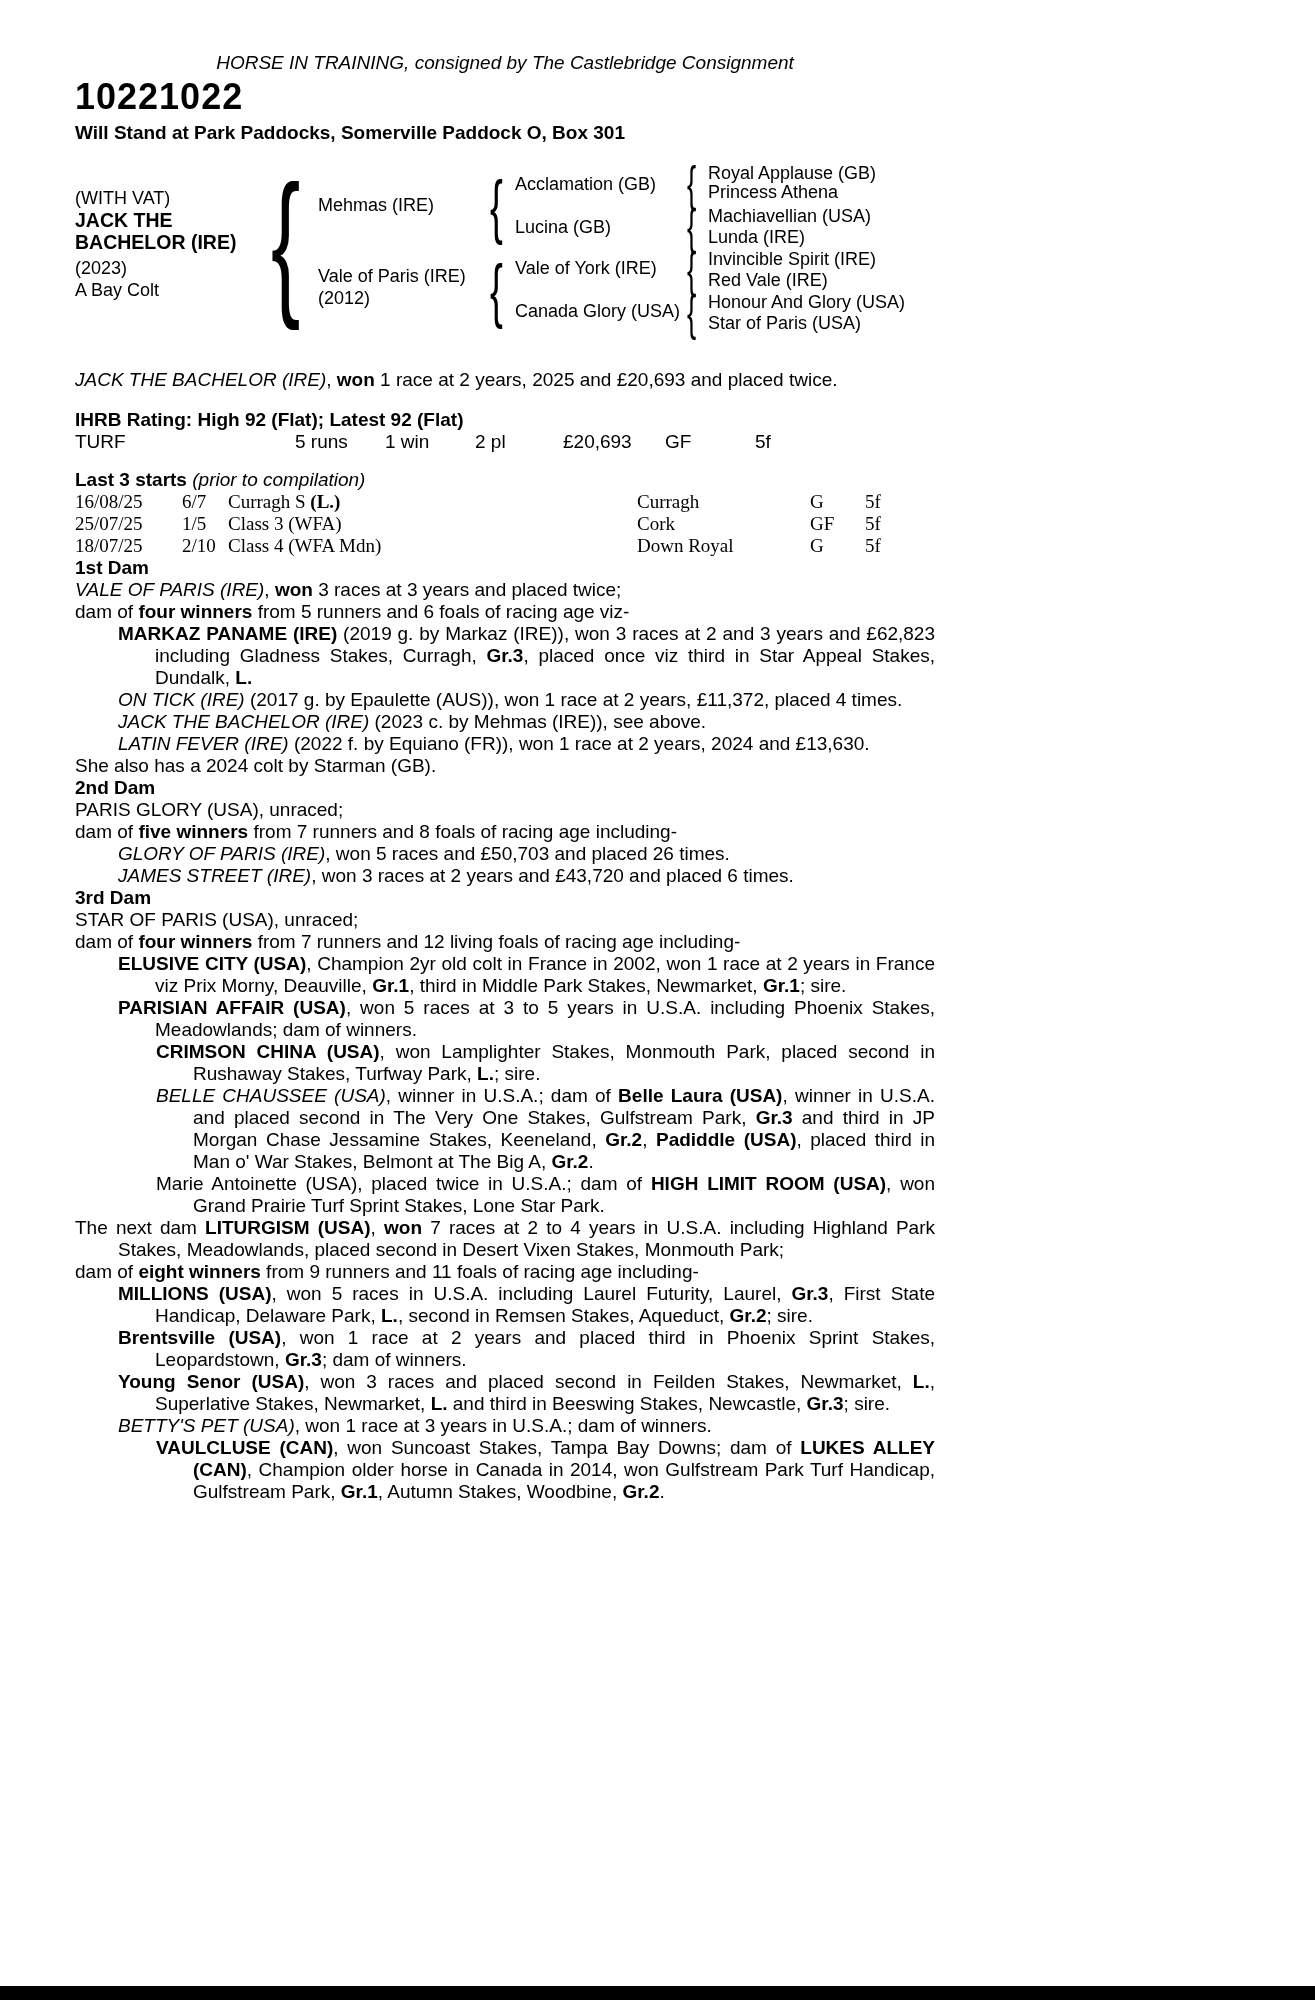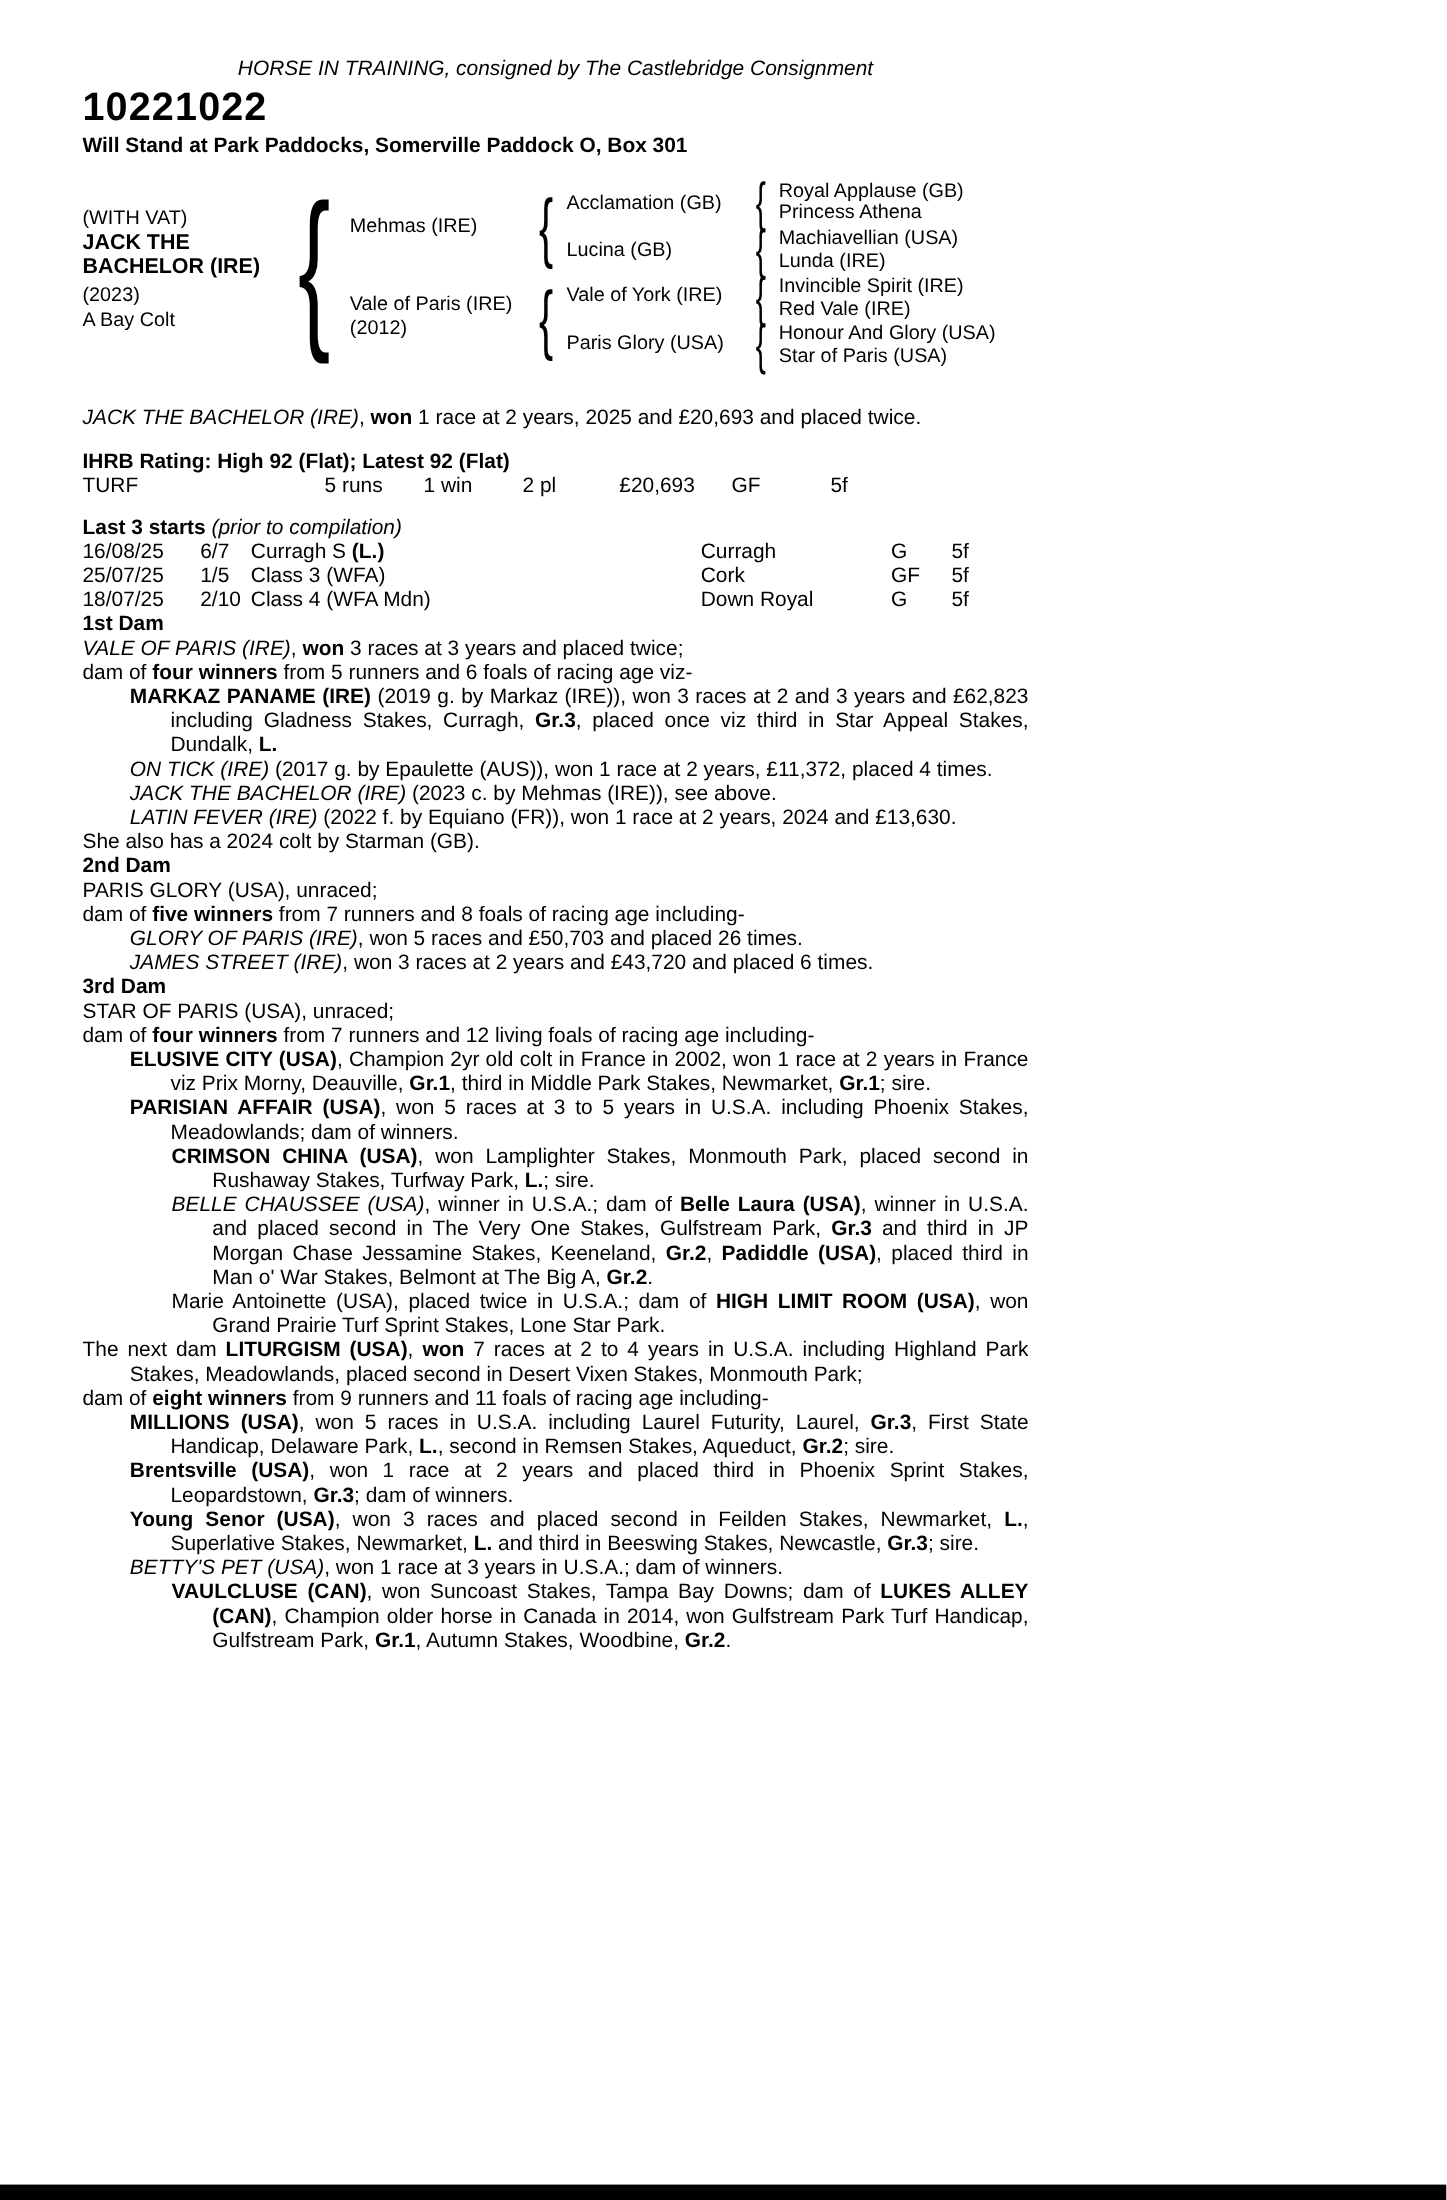--- a/index.html
+++ b/index.html
@@ -33,21 +33,21 @@
   .blk.hang { padding-left:43px; text-indent:-43px; }
   .blk.gap { }
 
   .summary-wrap { margin-top:26px; }
   .rating { font-weight:bold; margin-top:18px; }
 
   .turf-row { display:grid; grid-template-columns:220px 90px 90px 88px 102px 90px auto; }
   .starts-title { margin-top:16px; }
   .starts-title .lead { font-weight:bold; }
   .starts-title .note { font-style:italic; }
-  .starts-row { display:grid; grid-template-columns:107px 46px 409px 173px 55px 70px; }
+  .starts-row { display:grid; grid-template-columns:107px 46px 409px 173px 55px 70px;font-family:Liberation Serif, serif; }
 
   .bottom-bar { position:absolute; left:0; top:1986px; width:1315px; height:14px; background:#000; }
 </style>
 </head>
 <body>
 
 <div class="page">
 
   <div class="consign">HORSE IN TRAINING, consigned by The Castlebridge Consignment</div>
 
@@ -74,21 +74,21 @@
     <div class="brace" style="left:612px;top:88px;font-size:50px;line-height:48px">{</div>
     <div class="brace" style="left:612px;top:131px;font-size:50px;line-height:48px">{</div>
 
     <div class="ped-abs" style="left:243px;top:37px">Mehmas (IRE)</div>
     <div class="ped-abs" style="left:243px;top:108px">Vale of Paris (IRE)</div>
     <div class="ped-abs" style="left:243px;top:130px">(2012)</div>
 
     <div class="ped-abs" style="left:440px;top:16px">Acclamation (GB)</div>
     <div class="ped-abs" style="left:440px;top:59px">Lucina (GB)</div>
     <div class="ped-abs" style="left:440px;top:100px">Vale of York (IRE)</div>
-    <div class="ped-abs" style="left:440px;top:143px">Paris Glory (USA)</div>
+    <div class="ped-abs" style="left:440px;top:143px">Canada Glory (USA)</div>
 
     <div class="ped-abs" style="left:633px;top:5px">Royal Applause (GB)</div>
     <div class="ped-abs" style="left:633px;top:24px">Princess Athena</div>
     <div class="ped-abs" style="left:633px;top:48px">Machiavellian (USA)</div>
     <div class="ped-abs" style="left:633px;top:69px">Lunda (IRE)</div>
     <div class="ped-abs" style="left:633px;top:91px">Invincible Spirit (IRE)</div>
     <div class="ped-abs" style="left:633px;top:112px">Red Vale (IRE)</div>
     <div class="ped-abs" style="left:633px;top:134px">Honour And Glory (USA)</div>
     <div class="ped-abs" style="left:633px;top:155px">Star of Paris (USA)</div>
   </div>

